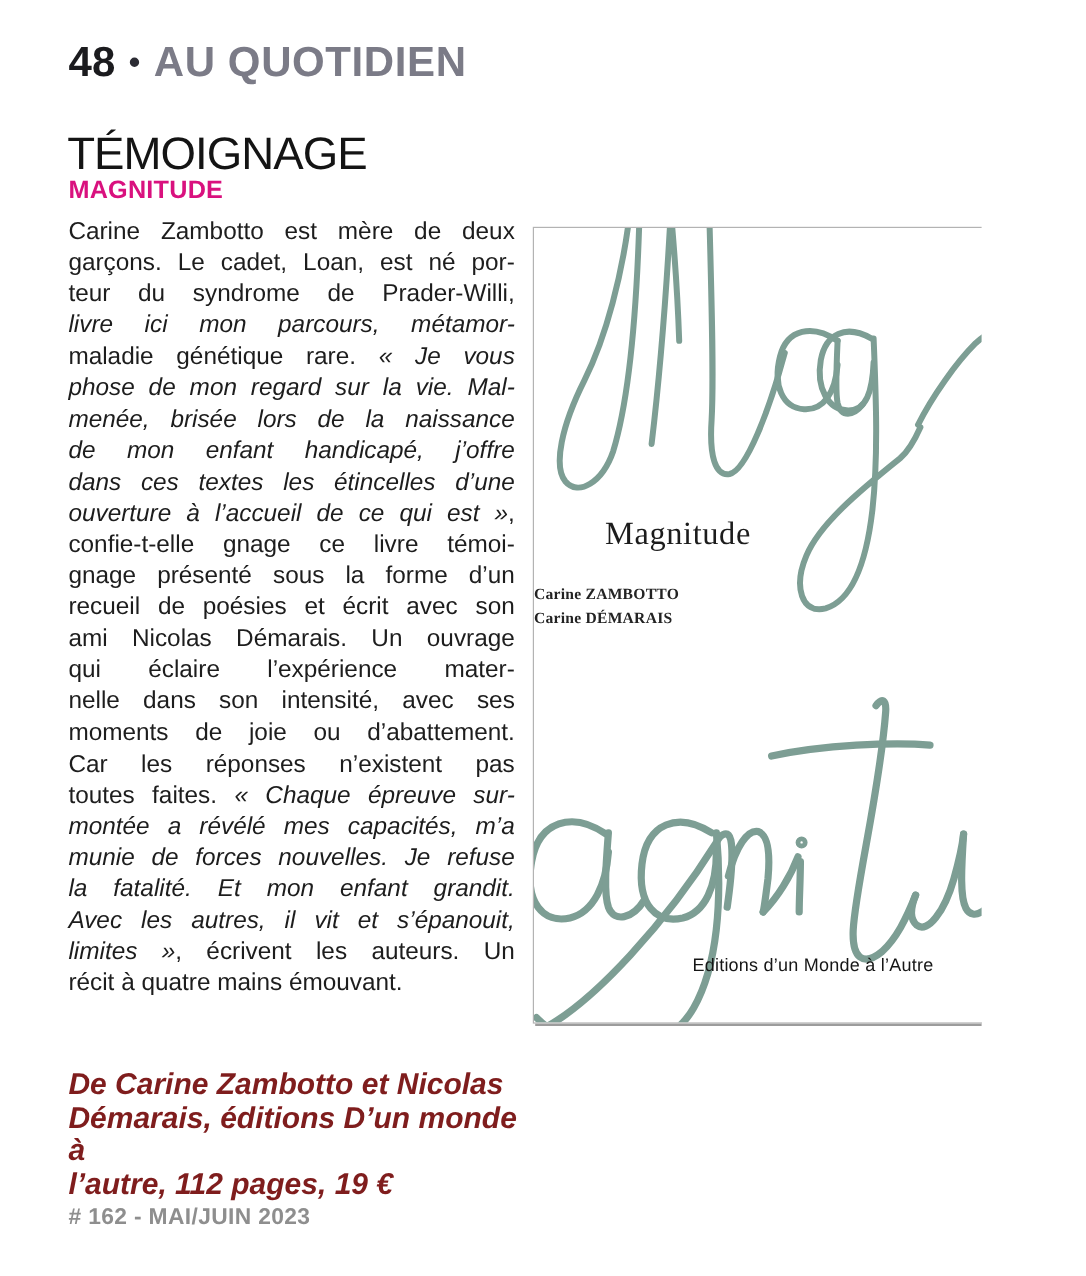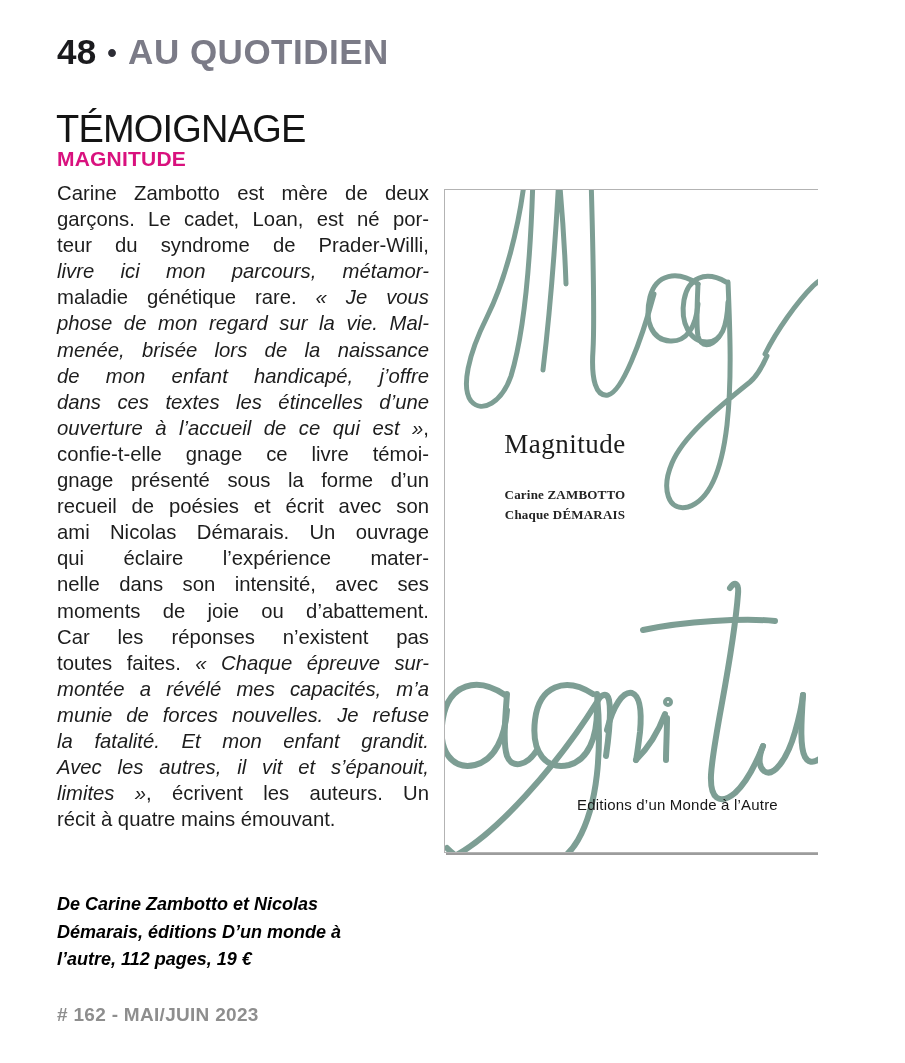--- a/index.html
+++ b/index.html
@@ -27,41 +27,41 @@
   }
   .bodycol {
     position:absolute; left:57px; top:180px; width:372px;
     font-size:20.3px; line-height:26.1px; color:#1d1d1d;
   }
   .bline { text-align:justify; text-align-last:justify; }
   .bline.last { text-align-last:left; }
   .em { font-style:italic; }
   .credits {
     position:absolute; left:57px; top:891px; width:390px;
-    font-size:18px; line-height:27.5px; font-style:italic; font-weight:600;
-    color:#000000;
+    font-size:25px; line-height:27.5px; font-style:italic; font-weight:600;
+    color:#7f1d1d;
   }
   .pfooter {
     position:absolute; left:57px; top:1005px; line-height:1;
     font-size:19px; font-weight:700; letter-spacing:0.3px; color:#8e8e8e;
   }
   
   .cover {
     position:absolute; left:444px; top:189px; width:412px; height:662px;
     background:#ffffff; border:1px solid #b3b3b3; box-shadow:2px 2px 0 #9c9c9c;
     overflow:hidden; margin:0;
   }
   .cover svg { position:absolute; left:0; top:0; }
   .cover-title {
     position:absolute; left:0; top:241px; width:240px; text-align:center;
     font-family:"Liberation Serif","DejaVu Serif",serif;
     font-size:27px; letter-spacing:0.5px; color:#1c1c1c; line-height:1;
   }
   .cover-authors {
-    position:absolute; left:0; top:295px; width:240px; text-align:center;
+    position:absolute; left:0; top:295px; width:240px; 
     font-family:"Liberation Serif","DejaVu Serif",serif;
     font-size:13px; font-weight:700; letter-spacing:0.2px; color:#232323;
     line-height:19.5px;
   }
   .cover-pub {
     position:absolute; left:132px; top:607px; width:221px; text-align:left;
     font-size:15px; letter-spacing:0.2px; color:#161616; line-height:1;
   }
 </style>
 </head>
@@ -139,18 +139,18 @@
         <circle cx="223" cy="512" r="2"></circle>
         <path d="M 198 440 C 240 431 300 428 330 431"></path>
         <path d="M 285 398 C 290 391 294 393 293 404 C 288 470 268 548 266 585 C 265 608 274 616 290 603 C 302 592 310 576 318 556"></path>
         <path d="M 318 556 C 314 566 313 576 319 581 C 328 588 342 570 350 542 C 354 528 357 514 358 505"></path>
         <path d="M 358 505 C 356 535 355 558 360 567 C 366 578 380 570 390 546 C 398 527 405 495 408 462 C 409 452 410 447 410 444"></path>
       </g>
     </svg>
     <div class="cover-title">Magnitude</div>
     <div class="cover-authors">
       <div>Carine ZAMBOTTO</div>
-      <div>Chaque DÉMARAIS</div>
+      <div>Carine DÉMARAIS</div>
     </div>
     <div class="cover-pub">Editions d’un Monde à l’Autre</div>
   </figure>
 
 </div>
 
 </body></html>

